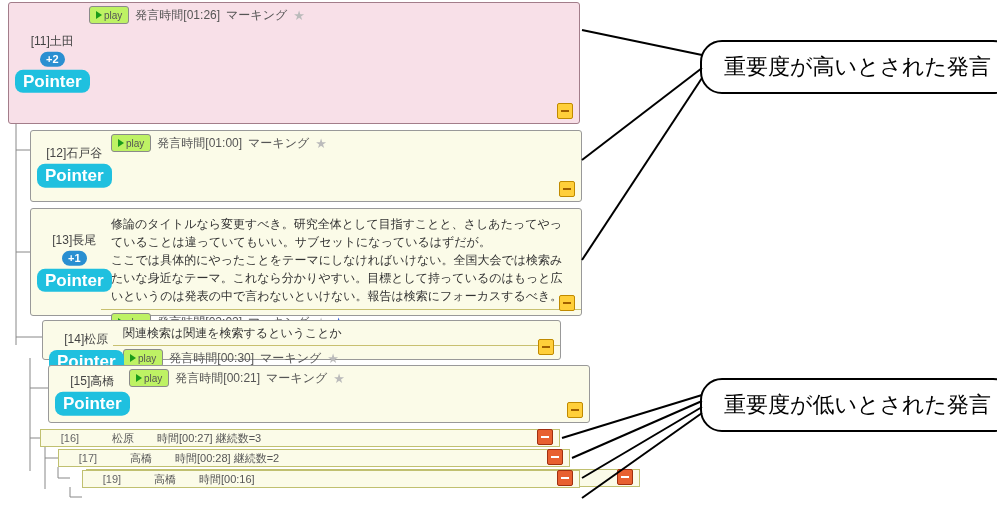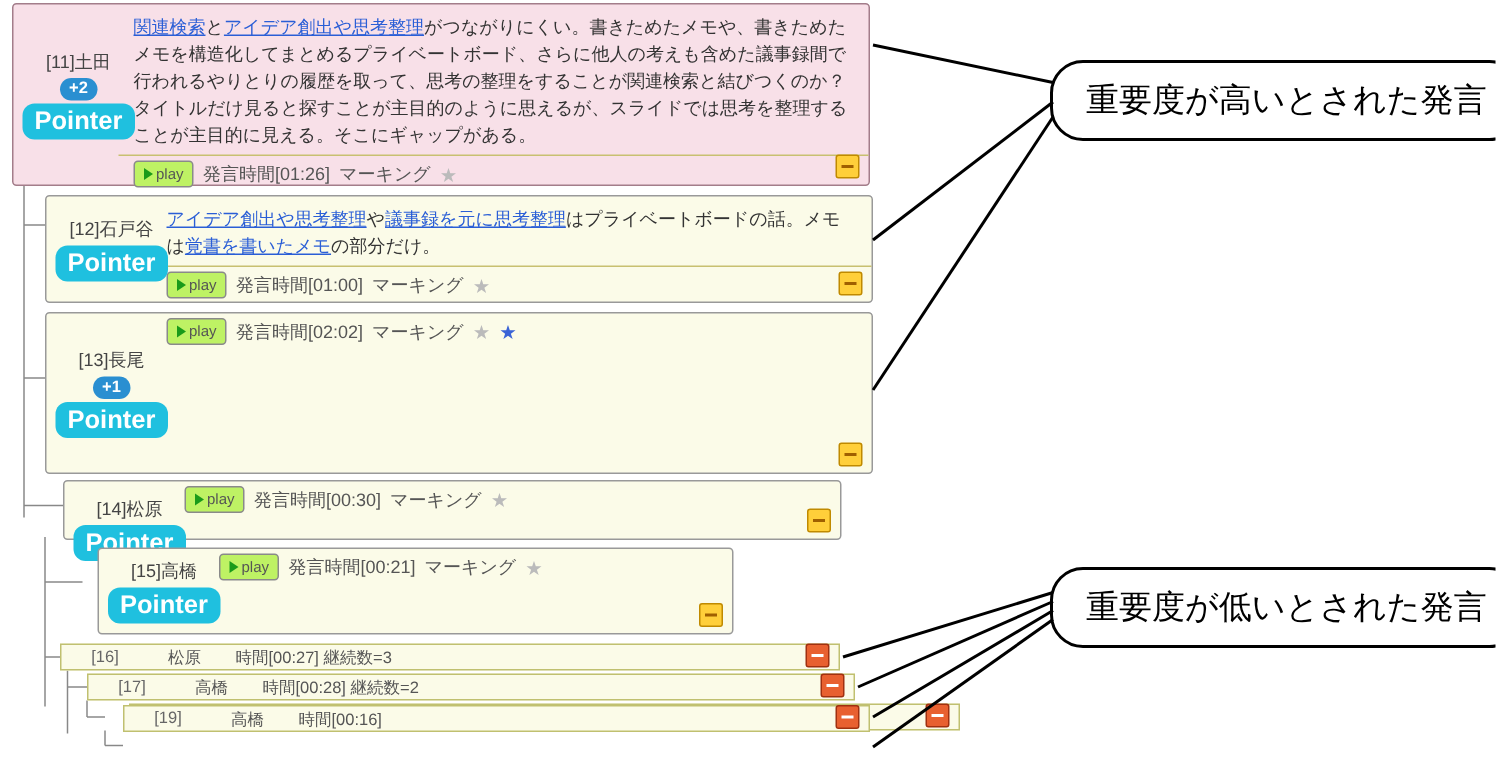--- a/index.html
+++ b/index.html
@@ -51,96 +51,96 @@
     <line x1="70" y1="497" x2="82" y2="497"></line>
   </g>
 </svg>
 
 <div class="node highlight" style="left:8px;top:2px;width:572px;height:122px">
   <div class="nhead">
     <span>[11]</span><span>土田</span><br>
     <span class="ncount">+2</span><br>
     <span class="npointer">Pointer</span>
   </div>
-  <div class="nbody under"><span class="kwd">関連検索</span>と<span class="kwd">アイデア創出や思考整理</span>がつながりにくい。書きためたメモや、書きためたメモを構造化してまとめるプライベートボード、さらに他人の考えも含めた議事録間で行われるやりとりの履歴を取って、思考の整理をすることが関連検索と結びつくのか？タイトルだけ見ると探すことが主目的のように思えるが、スライドでは思考を整理することが主目的に見える。そこにギャップがある。</div>
   <div class="nmeta">
     <span class="playbtn">
           <span class="tri"></span>
           <span>play</span>
         </span>
     <span>発言時間[01:26]</span>
     <span>マーキング</span>
     <span class="star">★</span>
   </div>
   <div class="sqbtn">
         <div class="bar"></div>
       </div>
 </div>
 
 <div class="node" style="left:30px;top:130px;width:552px;height:72px">
   <div class="nhead">
     <span>[12]</span><span>石戸谷</span><br>
     <span class="npointer">Pointer</span>
   </div>
-  <div class="nbody under"><span class="kwd">アイデア創出や思考整理</span>や<span class="kwd">議事録を元に思考整理</span>はプライベートボードの話。メモは<span class="kwd">覚書を書いたメモ</span>の部分だけ。</div>
   <div class="nmeta">
     <span class="playbtn">
           <span class="tri"></span>
           <span>play</span>
         </span>
     <span>発言時間[01:00]</span>
     <span>マーキング</span>
     <span class="star">★</span>
   </div>
   <div class="sqbtn">
         <div class="bar"></div>
       </div>
 </div>
 
 <div class="node" style="left:30px;top:208px;width:552px;height:108px">
   <div class="nhead">
     <span>[13]</span><span>長尾</span><br>
     <span class="ncount">+1</span><br>
     <span class="npointer">Pointer</span>
   </div>
+  <div class="nbody under">修論のタイトルなら変更すべき。研究全体として目指すことと、さしあたってやっていることは違っていてもいい。サブセットになっているはずだが。<br>ここでは具体的にやったことをテーマにしなければいけない。全国大会では検索みたいな身近なテーマ。これなら分かりやすい。目標として持っているのはもっと広いというのは発表の中で言わないといけない。報告は検索にフォーカスするべき。</div>
   <div class="nmeta">
     <span class="playbtn">
           <span class="tri"></span>
           <span>play</span>
         </span>
     <span>発言時間[02:02]</span>
     <span>マーキング</span>
     <span class="star">★</span>
     <span class="star on">★</span>
   </div>
   <div class="sqbtn">
         <div class="bar"></div>
       </div>
 </div>
 
 <div class="node" style="left:42px;top:320px;width:519px;height:40px">
   <div class="nhead" style="top:10px;transform:none">
     <span>[14]</span><span>松原</span><br>
     <span class="npointer">Pointer</span>
   </div>
+  <div class="nbody under" style="padding:3px 10px">関連検索は関連を検索するということか</div>
   <div class="nmeta">
     <span class="playbtn">
           <span class="tri"></span>
           <span>play</span>
         </span>
     <span>発言時間[00:30]</span>
     <span>マーキング</span>
     <span class="star">★</span>
   </div>
   <div class="sqbtn">
         <div class="bar"></div>
       </div>
 </div>
 
-<div class="node" style="left:65px;top:365px;width:424px;height:58px">
+<div class="node" style="left:48px;top:365px;width:542px;height:58px">
   <div class="nhead">
     <span>[15]</span><span>高橋</span><br>
     <span class="npointer">Pointer</span>
   </div>
   <div class="nmeta">
     <span class="playbtn">
           <span class="tri"></span>
           <span>play</span>
         </span>
     <span>発言時間[00:21]</span>

